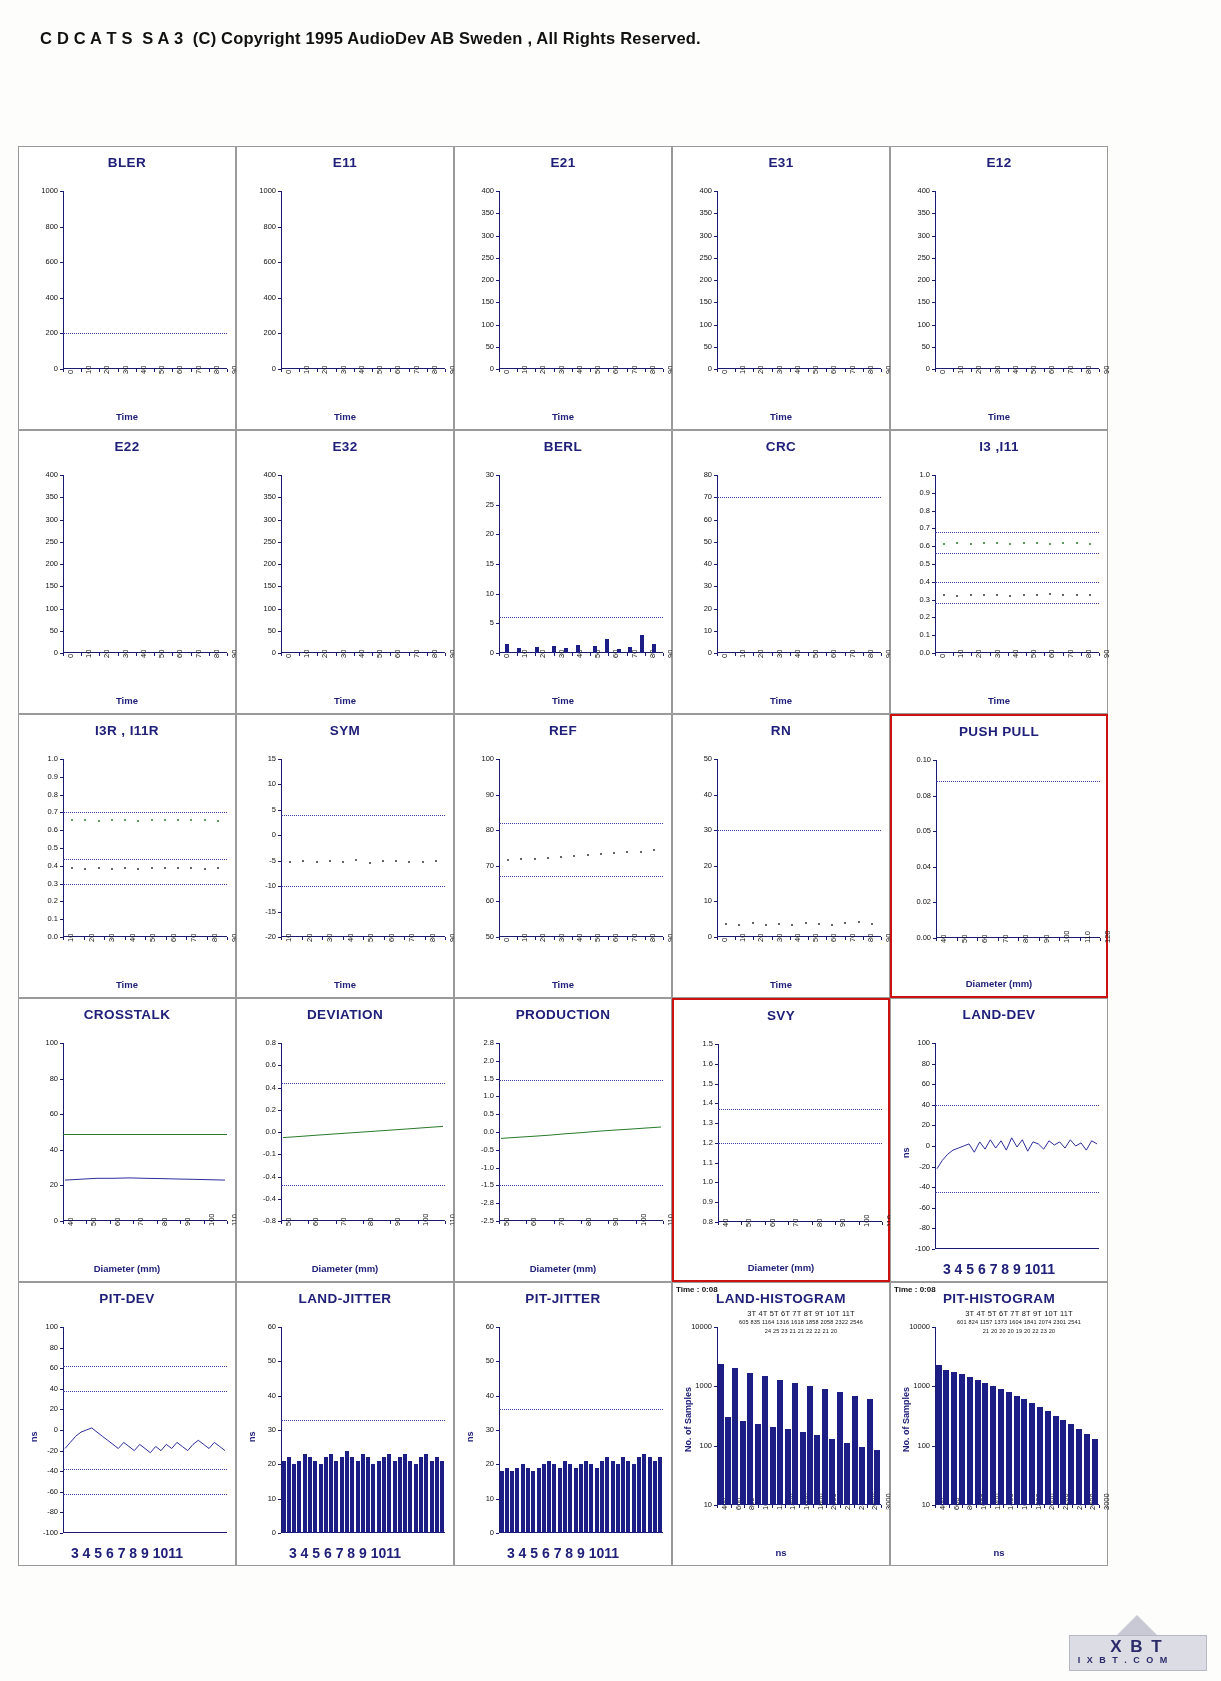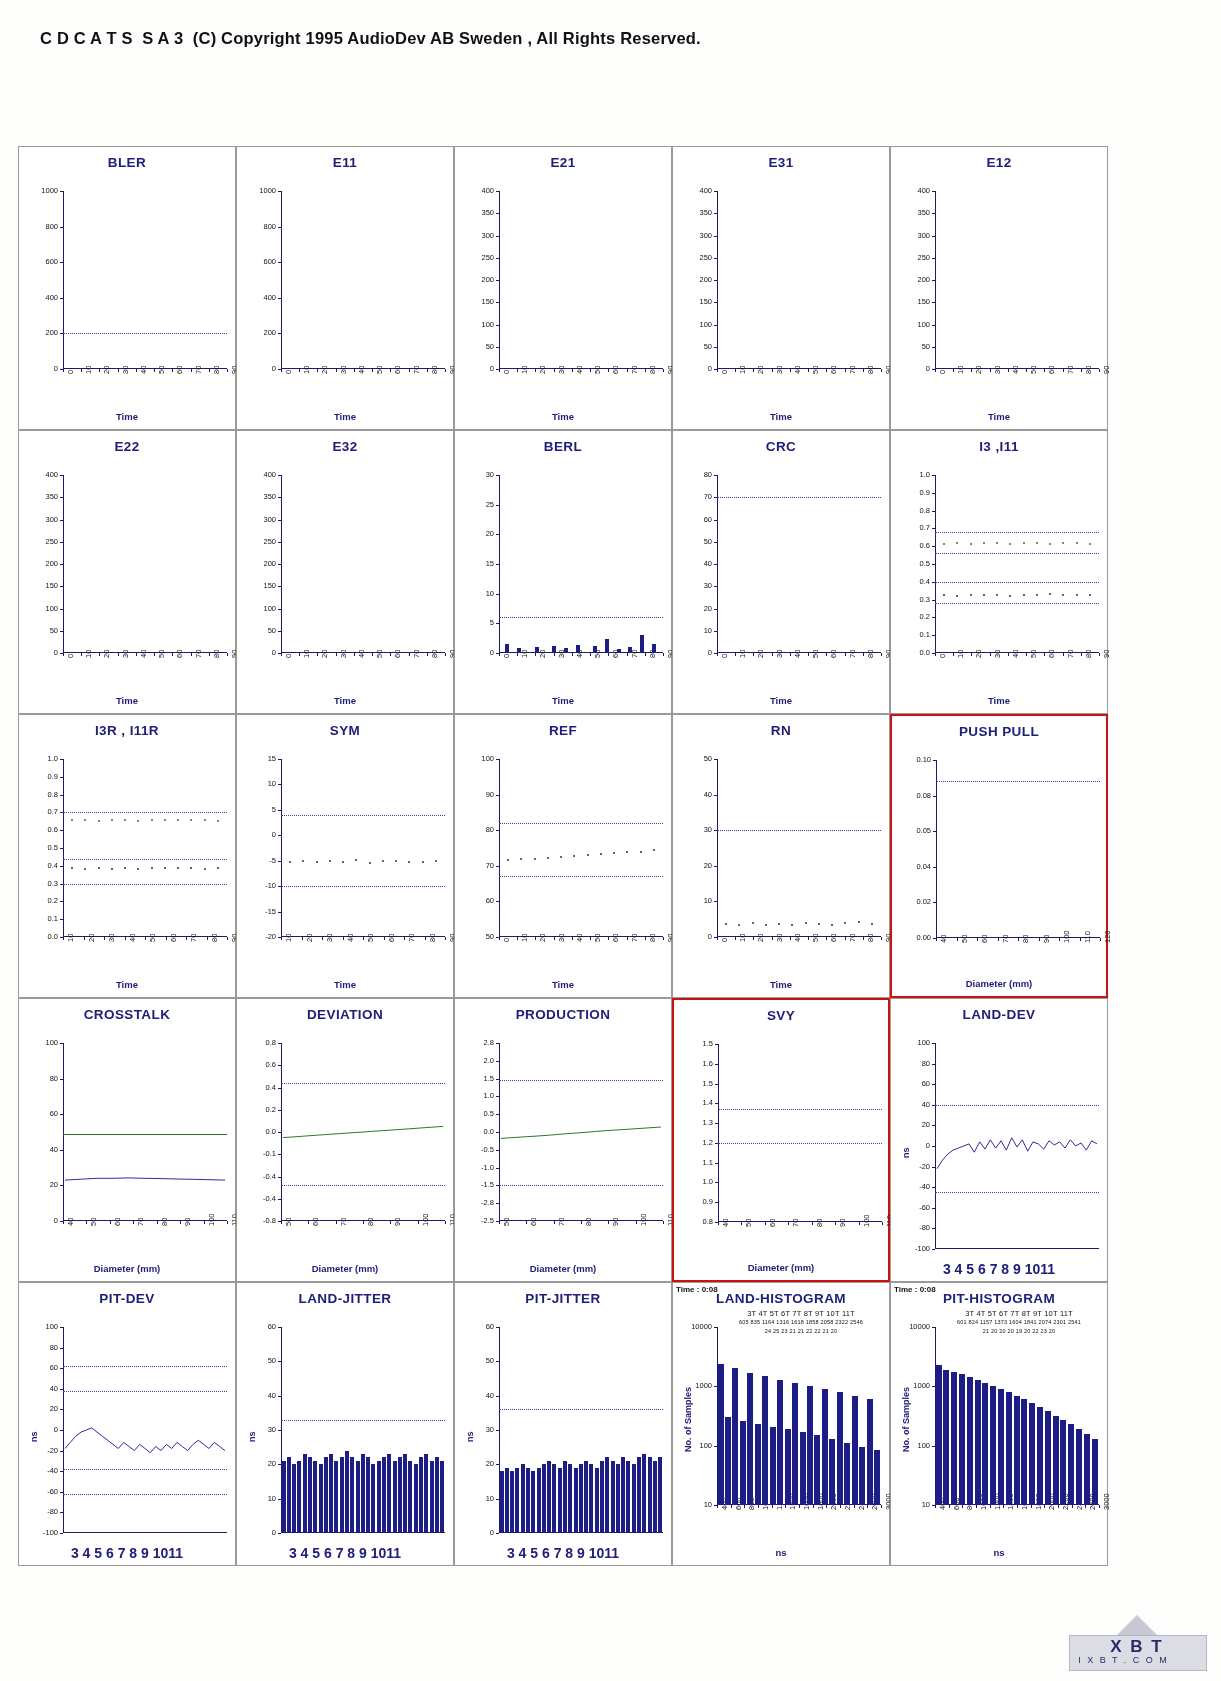--- a/index.html
+++ b/index.html
@@ -25,21 +25,21 @@
   .solidg{position:absolute;border-top:1px solid #2a7a2a;width:100%;}
   .hbar{position:absolute;bottom:0;background:#1d1d86;}
   .dot{position:absolute;width:2px;height:2px;background:#333;border-radius:50%;}
   .gdot{position:absolute;width:2px;height:2px;background:#2a7a2a;border-radius:50%;}
   .numrow{position:absolute;font-size:6px;color:#111;white-space:nowrap;letter-spacing:.2px;}
   .catlab{position:absolute;bottom:4px;left:0;width:100%;text-align:center;font-size:14px;font-weight:bold;color:#20207a;}
   .logo{position:absolute;right:16px;bottom:8px;width:136px;height:58px;}
   .logo .tri{position:absolute;left:46px;top:0;width:0;height:0;border-left:22px solid transparent;border-right:22px solid transparent;border-bottom:22px solid #c9c9d6;}
   .logo .bx{position:absolute;left:0;top:20px;width:136px;height:34px;background:#dcdce4;border:1px solid #b7b7c6;}
   .logo .t1{position:absolute;left:0;top:22px;width:136px;text-align:center;font-size:17px;font-weight:bold;color:#2a2a6a;letter-spacing:2px;}
-  .logo .t2{position:absolute;left:0;top:40px;width:109px;text-align:center;font-size:9px;font-weight:normal;color:#2a2a6a;letter-spacing:2px;}
+  .logo .t2{position:absolute;left:0;top:40px;width:109px;text-align:center;font-size:9px;font-weight:bold;color:#2a2a6a;letter-spacing:2px;}
   .polyline{position:absolute;left:0;top:0;overflow:visible;}
 </style>
 </head>
 <body>
 
 <div class="page">
 
   <div class="hdr">
     <div>C D C A T S  S A 3  (C) Copyright 1995 AudioDev AB Sweden , All Rights Reserved.</div>
   </div>

